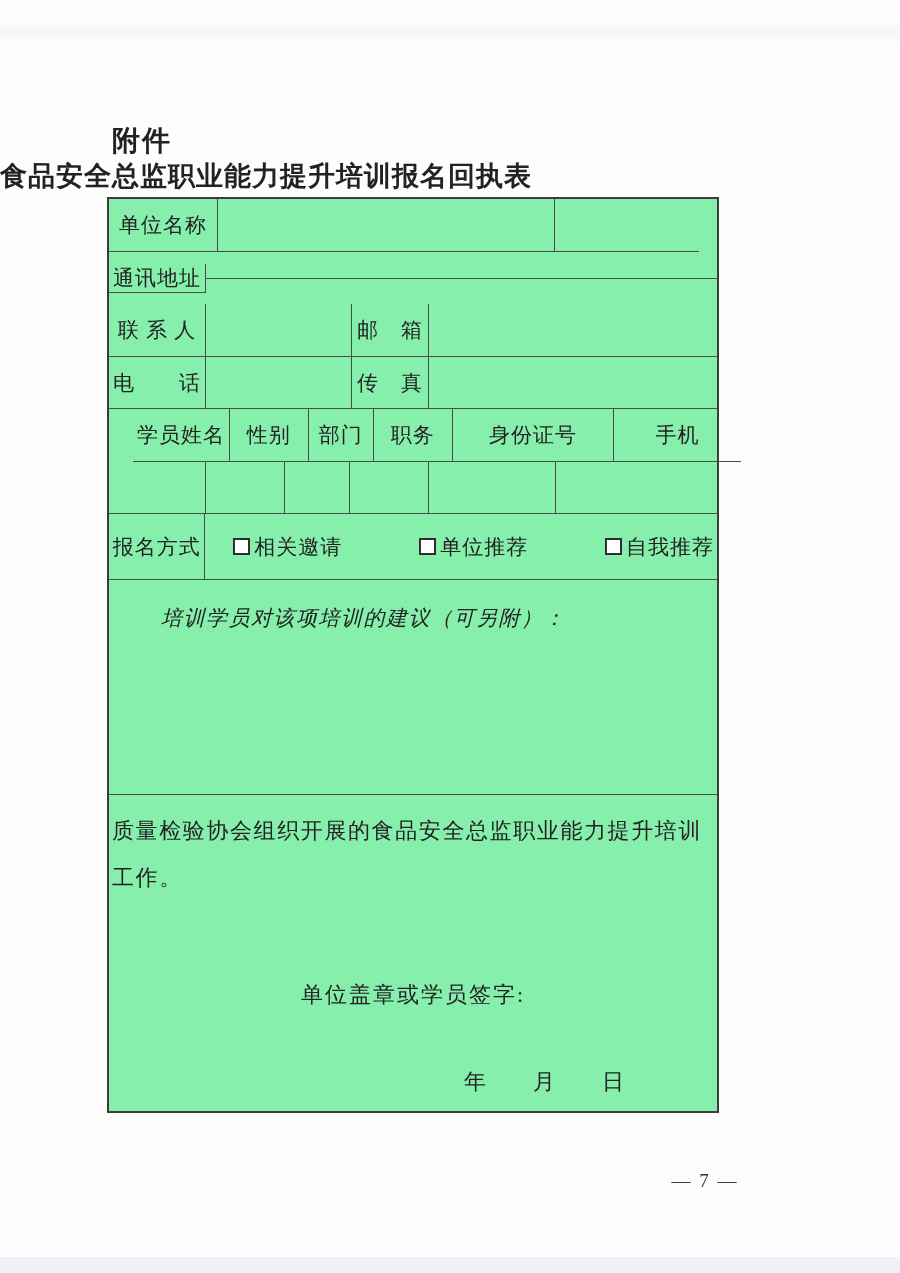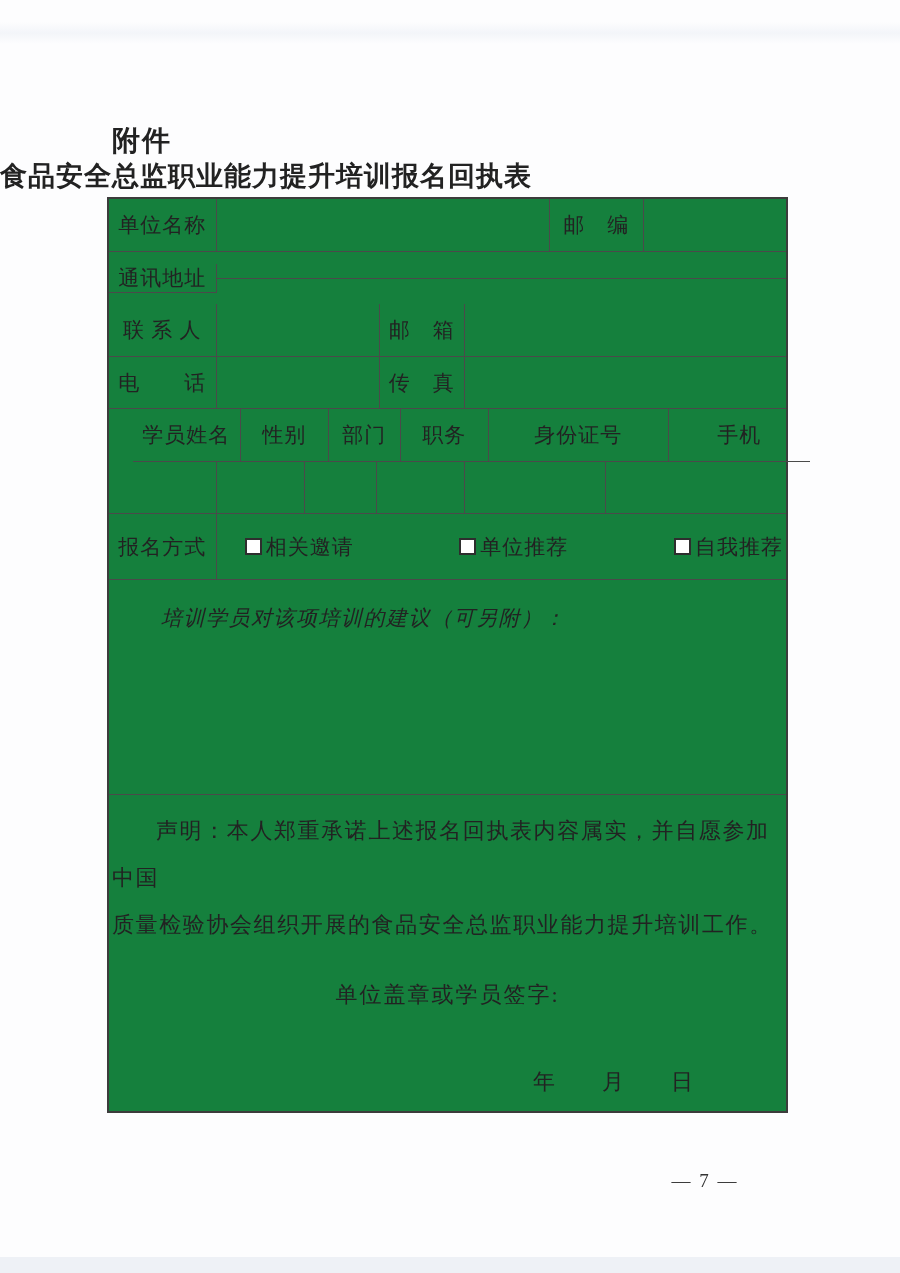--- a/index.html
+++ b/index.html
@@ -21,23 +21,23 @@
     position:absolute; left:112px; top:122px;
     font-size:28px; font-weight:bold; letter-spacing:2px;
   }
   .doc-title {
     position:absolute; left:0; top:158px; width:900px;
     text-align:left; font-size:27px; font-weight:bold; letter-spacing:1px;
   }
 
   .form-table {
     position:absolute; left:107px; top:197px;
-    width:681px; height:916px;
+    width:612px; height:916px;
     border:2px solid #3c3c3c;
-    background:#15803d;
+    background:#86efac;
   }
   .row { display:flex; width:100%; }
   .cell {
     border-right:1px solid #4a4a4a;
     border-bottom:1px solid #4a4a4a;
     display:flex; align-items:center;
     font-size:21px; letter-spacing:1px;
     overflow:hidden;
   }
   .cell:last-child { border-right:none; }
@@ -106,21 +106,20 @@
 <div class="scan-strip-bottom"></div>
 
 <div class="attachment">附件</div>
 <div class="doc-title">食品安全总监职业能力提升培训报名回执表</div>
 
 <div class="form-table">
 
   <div class="row r1">
     <div class="cell lbl w-label">单位名称</div>
     <div class="cell blank c2"></div>
-    <div class="cell lbl c3">邮　编</div>
     <div class="cell blank c4"></div>
   </div>
 
   <div class="row r2">
     <div class="cell lbl w-label">通讯地址</div>
     <div class="cell blank c2"></div>
   </div>
 
   <div class="row r3 r34">
     <div class="cell lbl w-label">联 系 人</div>
@@ -174,21 +173,20 @@
 
   <div class="row r8">
     <div class="cell suggestion-cell" style="width:100%;font-style:italic;">
       <span class="txt">培训学员对该项培训的建议（可另附）：</span>
     </div>
   </div>
 
   <div class="row r9">
     <div class="cell statement-cell" style="width:100%;">
       <div class="declaration">
-        <span class="line1">声明：本人郑重承诺上述报名回执表内容属实，并自愿参加中国</span>
         <span class="line2">质量检验协会组织开展的食品安全总监职业能力提升培训工作。</span>
       </div>
       <div class="signature-line">单位盖章或学员签字:</div>
       <div class="date-line">年　　月　　日</div>
     </div>
   </div>
 
 </div>
 
 <div class="page-number">— 7 —</div>

